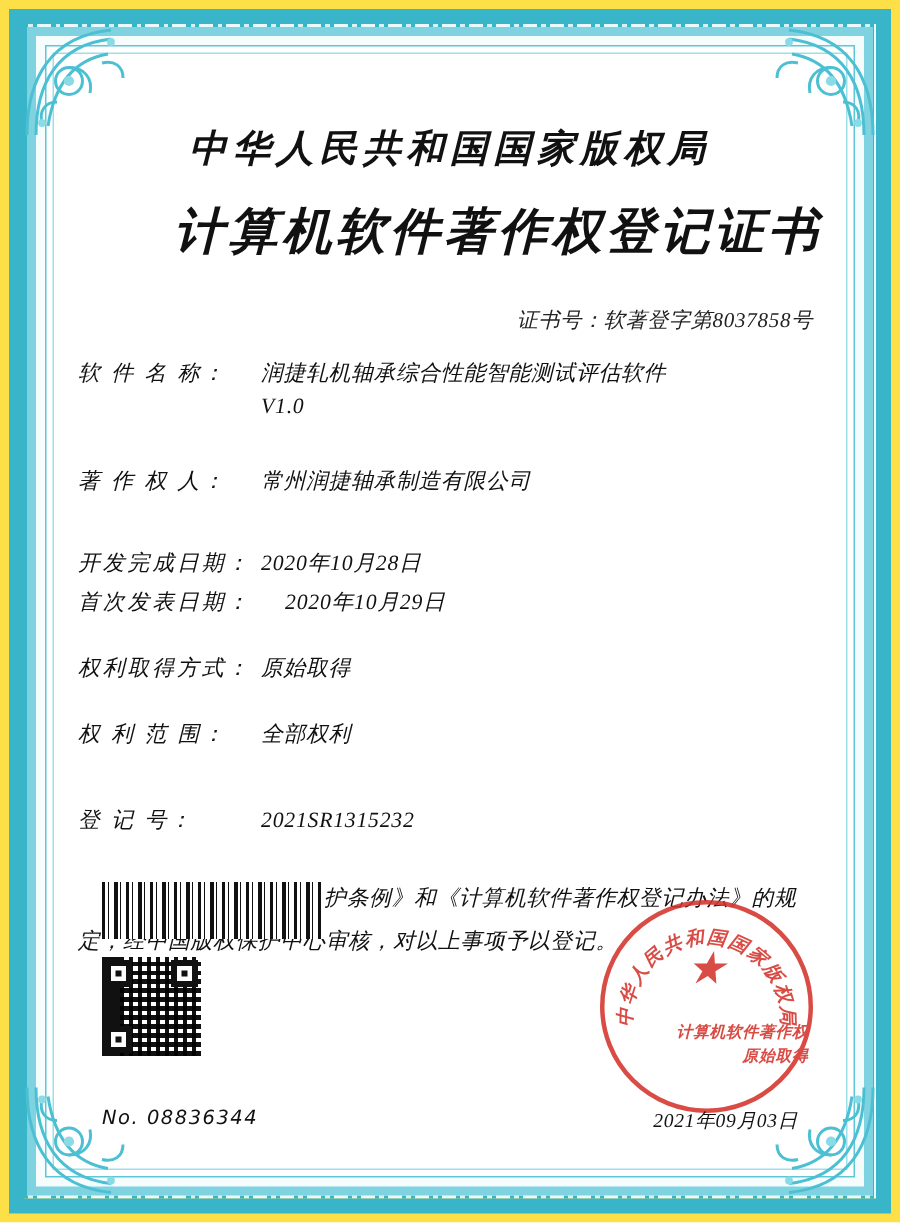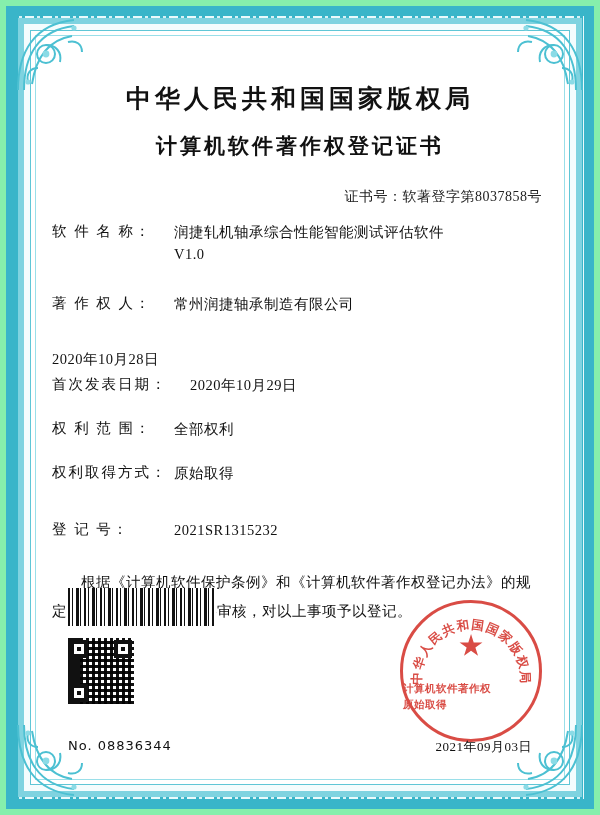--- a/index.html
+++ b/index.html
@@ -11,23 +11,24 @@
     width: 600px;
     height: 815px;
     font-family: "Liberation Serif", serif;
     overflow: hidden;
   }
 
   .certificate {
     position: relative;
     width: 600px;
     height: 815px;
-    background: #86efac;
+    background: #fde047;
     box-sizing: border-box;
     overflow: hidden;
+    font-style: italic;
   }
 
   
   .border-outer {
     position: absolute;
     left: 6px; top: 6px;
     width: 588px; height: 803px;
     box-sizing: border-box;
     border: 10px solid #39b5c9;
     background:
@@ -86,22 +87,22 @@
   .title-main {
     text-align: center;
     font-size: 25px;
     letter-spacing: 4px;
     color: #111;
     font-family: "DejaVu Serif", "Liberation Serif", serif;
     font-weight: bold;
     margin-top: 22px;
   }
   .title-sub {
-    text-align: center;
-    font-size: 21px;
+    text-align: right;
+    font-size: 33px;
     letter-spacing: 3px;
     color: #111;
     font-family: "DejaVu Serif", "Liberation Serif", serif;
     font-weight: bold;
     margin-top: 17px;
   }
 
   .cert-no {
     text-align: right;
     font-size: 14px;
@@ -223,21 +224,21 @@
     font-size: 12.5px;
     font-weight: bold;
     fill: #d4342c;
     letter-spacing: 1.5px;
   }
   .seal-bottom {
     position: absolute;
     left: 0;
     top: 78px;
     width: 136px;
-    text-align: left;
+    text-align: right;
     font-size: 10.5px;
     line-height: 1.5;
     font-family: "DejaVu Sans", "Liberation Sans", sans-serif;
     font-weight: bold;
     letter-spacing: 0.5px;
   }
 
   
   .footer {
     position: absolute;
@@ -357,36 +358,37 @@
       </div>
 
       <div class="field-row" style="margin-top:28px;">
         <div class="field-label">著 作 权 人：</div>
         <div class="field-value">常州润捷轴承制造有限公司</div>
       </div>
 
       <div class="gap-lg"></div>
 
       <div class="field-row">
+        <div class="field-label">开发完成日期：</div>
         <div class="field-value">2020年10月28日</div>
       </div>
 
       <div class="field-row" style="margin-top:4px;gap:16px;">
         <div class="field-label">首次发表日期：</div>
         <div class="field-value">2020年10月29日</div>
       </div>
 
       <div class="field-row" style="margin-top:22px;">
+        <div class="field-label">权利取得方式：</div>
+        <div class="field-value">原始取得</div>
+      </div>
+
+      <div class="field-row" style="margin-top:22px;">
         <div class="field-label">权 利 范 围：</div>
         <div class="field-value">全部权利</div>
-      </div>
-
-      <div class="field-row" style="margin-top:22px;">
-        <div class="field-label">权利取得方式：</div>
-        <div class="field-value">原始取得</div>
       </div>
 
       <div class="field-row" style="margin-top:36px;">
         <div class="field-label">登 记 号：</div>
         <div class="field-value">2021SR1315232</div>
       </div>
 
     </div>
 
     <div class="para">根据《计算机软件保护条例》和《计算机软件著作权登记办法》的规定，经中国版权保护中心审核，对以上事项予以登记。</div>

